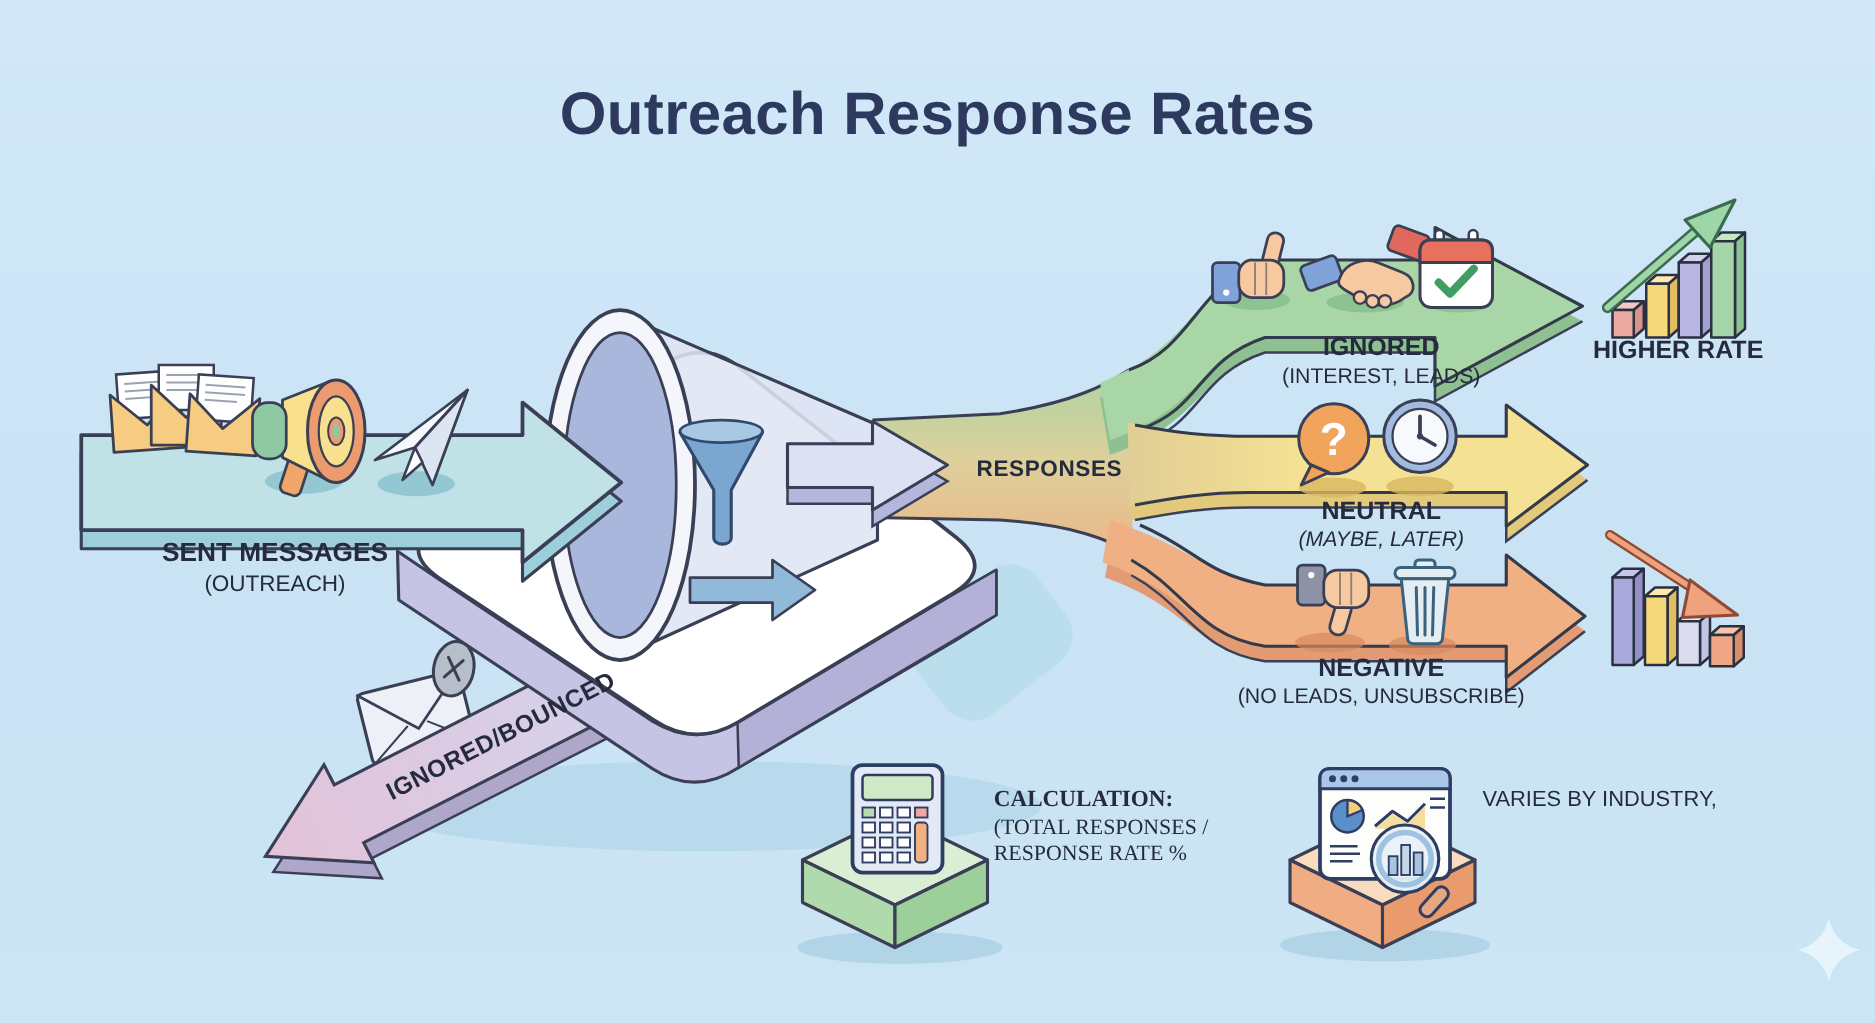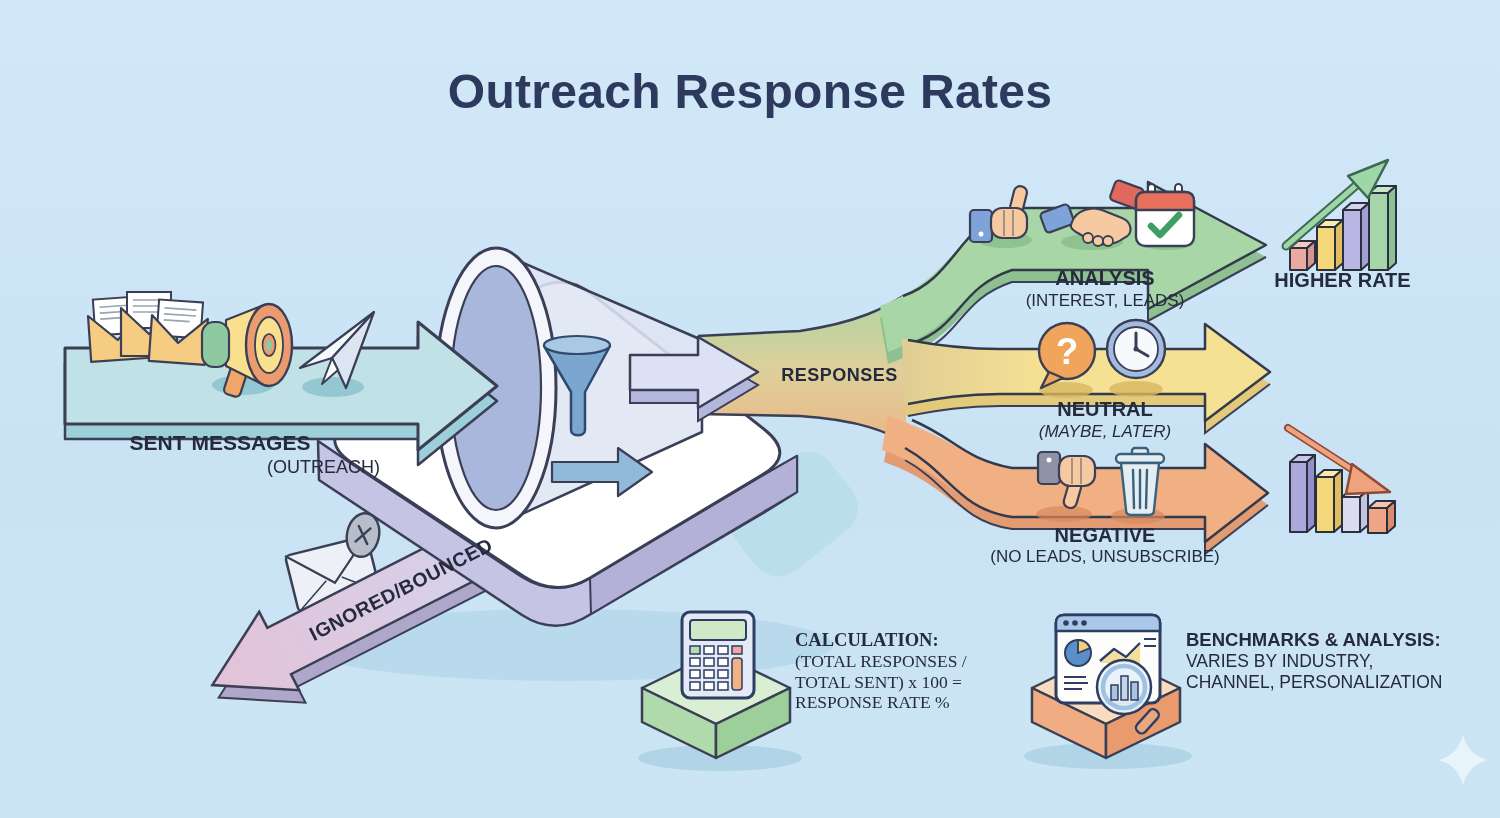--- a/index.html
+++ b/index.html
@@ -328,43 +328,40 @@
     <rect x="75" y="67" width="7" height="18" fill="#a9c4dd" stroke="#2e3d62" stroke-width="1.5"></rect>
     <rect x="86" y="92" width="11" height="28" rx="5" transform="rotate(-42 91 106) rotate(84 91 106)" fill="#e8a87f" stroke="#2e3d62" stroke-width="2.4"></rect>
   </g>
 
   <path d="M1463,735 Q1468,755 1488,760 Q1468,765 1463,785 Q1458,765 1438,760 Q1458,755 1463,735 Z" fill="#e9f4fb" opacity="0.95"></path>
 </svg>
 
 <div class="lbl title" style="left:0;width:1500px;top:64px;">Outreach Response Rates</div>
 
 <div class="lbl b" style="left:60px;width:320px;top:431px;font-size:21px;">SENT MESSAGES</div>
-<div class="lbl" style="left:60px;width:320px;top:457px;font-size:18px;text-align:right;">(OUTREACH)</div>
+<div class="lbl" style="left:60px;width:320px;top:457px;font-size:18px;">(OUTREACH)</div>
 
 <div class="lbl b" style="left:757px;width:165px;top:365px;font-size:18px;letter-spacing:.5px;">RESPONSES</div>
 
-<div class="lbl b" style="left:1005px;width:200px;top:267px;font-size:20px;">ANALYSIS</div>
+<div class="lbl b" style="left:1005px;width:200px;top:267px;font-size:20px;">IGNORED</div>
 <div class="lbl" style="left:980px;width:250px;top:291px;font-size:17px;">(INTEREST, LEADS)</div>
 
 <div class="lbl b" style="left:1005px;width:200px;top:398px;font-size:20px;">NEUTRAL</div>
 <div class="lbl" style="left:980px;width:250px;top:422px;font-size:17px;font-style:italic;">(MAYBE, LATER)</div>
 
 <div class="lbl b" style="left:1005px;width:200px;top:524px;font-size:20px;">NEGATIVE</div>
 <div class="lbl" style="left:930px;width:350px;top:547px;font-size:17px;">(NO LEADS, UNSUBSCRIBE)</div>
 
 <div class="lbl b" style="left:1245px;width:195px;top:269px;font-size:20px;">HIGHER RATE</div>
 
 <div class="lbl b rot" style="left:245px;width:312px;top:578px;font-size:19.5px;letter-spacing:.5px;">IGNORED/BOUNCED</div>
 
 <div class="note" style="left:795px;top:629px;width:270px;font-family:Liberation Serif, serif;">
   <div class="h">CALCULATION:</div>
   <div class="l">(TOTAL RESPONSES /</div>
-  <div class="l">TOTAL SENT) x 100 =</div>
   <div class="l">RESPONSE RATE %</div>
 </div>
 
 <div class="note" style="left:1186px;top:629px;width:310px;">
-  <div class="h">BENCHMARKS &amp; ANALYSIS:</div>
   <div class="l">VARIES BY INDUSTRY,</div>
-  <div class="l">CHANNEL, PERSONALIZATION</div>
 </div>
 
 </div>
 
 </body></html>

